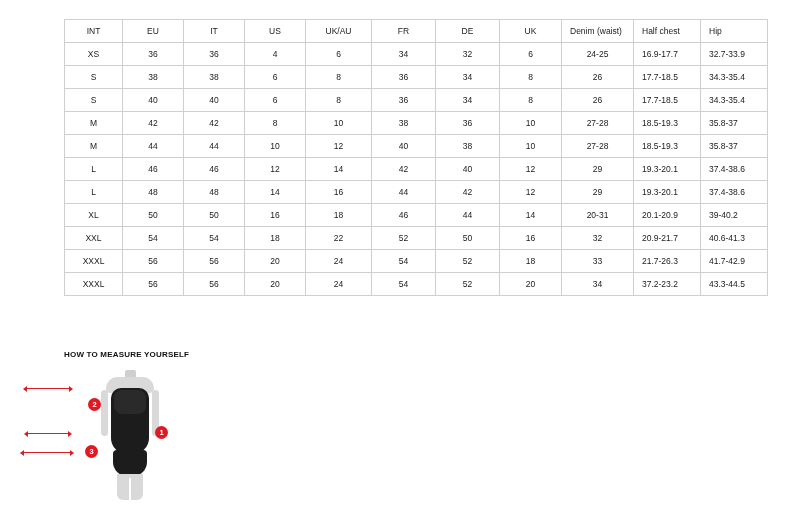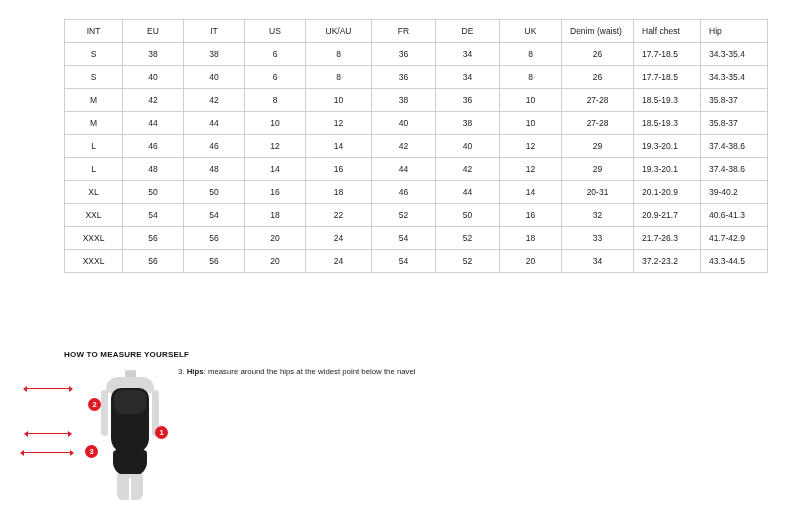--- a/index.html
+++ b/index.html
@@ -259,20 +259,33 @@
         <th>FR</th>
         <th>DE</th>
         <th>UK</th>
         <th class="left">Denim (waist)</th>
         <th class="left">Half chest</th>
         <th class="left">Hip</th>
       </tr>
     </thead>
     <tbody>
       <tr>
+        <td>XS</td>
+        <td>36</td>
+        <td>36</td>
+        <td>4</td>
+        <td>6</td>
+        <td>34</td>
+        <td>32</td>
+        <td>6</td>
+        <td>24-25</td>
+        <td class="left">16.9-17.7</td>
+        <td class="left">32.7-33.9</td>
+      </tr>
+      <tr>
         <td>S</td>
         <td>38</td>
         <td>38</td>
         <td>6</td>
         <td>8</td>
         <td>36</td>
         <td>34</td>
         <td>8</td>
         <td>26</td>
         <td class="left">17.7-18.5</td>
@@ -414,19 +427,15 @@
 
   <div class="measure-line line-chest"></div>
   <div class="measure-line line-waist"></div>
   <div class="measure-line line-hips"></div>
 
   <div class="marker marker-1">1</div>
   <div class="marker marker-2">2</div>
   <div class="marker marker-3">3</div>
 
   <div class="measure-list">
-    <div class="m-item">
-      <span>3.</span>
-      <b>Hips</b><span>: measure around the hips at the widest point below the navel</span>
-    </div>
   </div>
 
 </div>
 
 </body></html>

